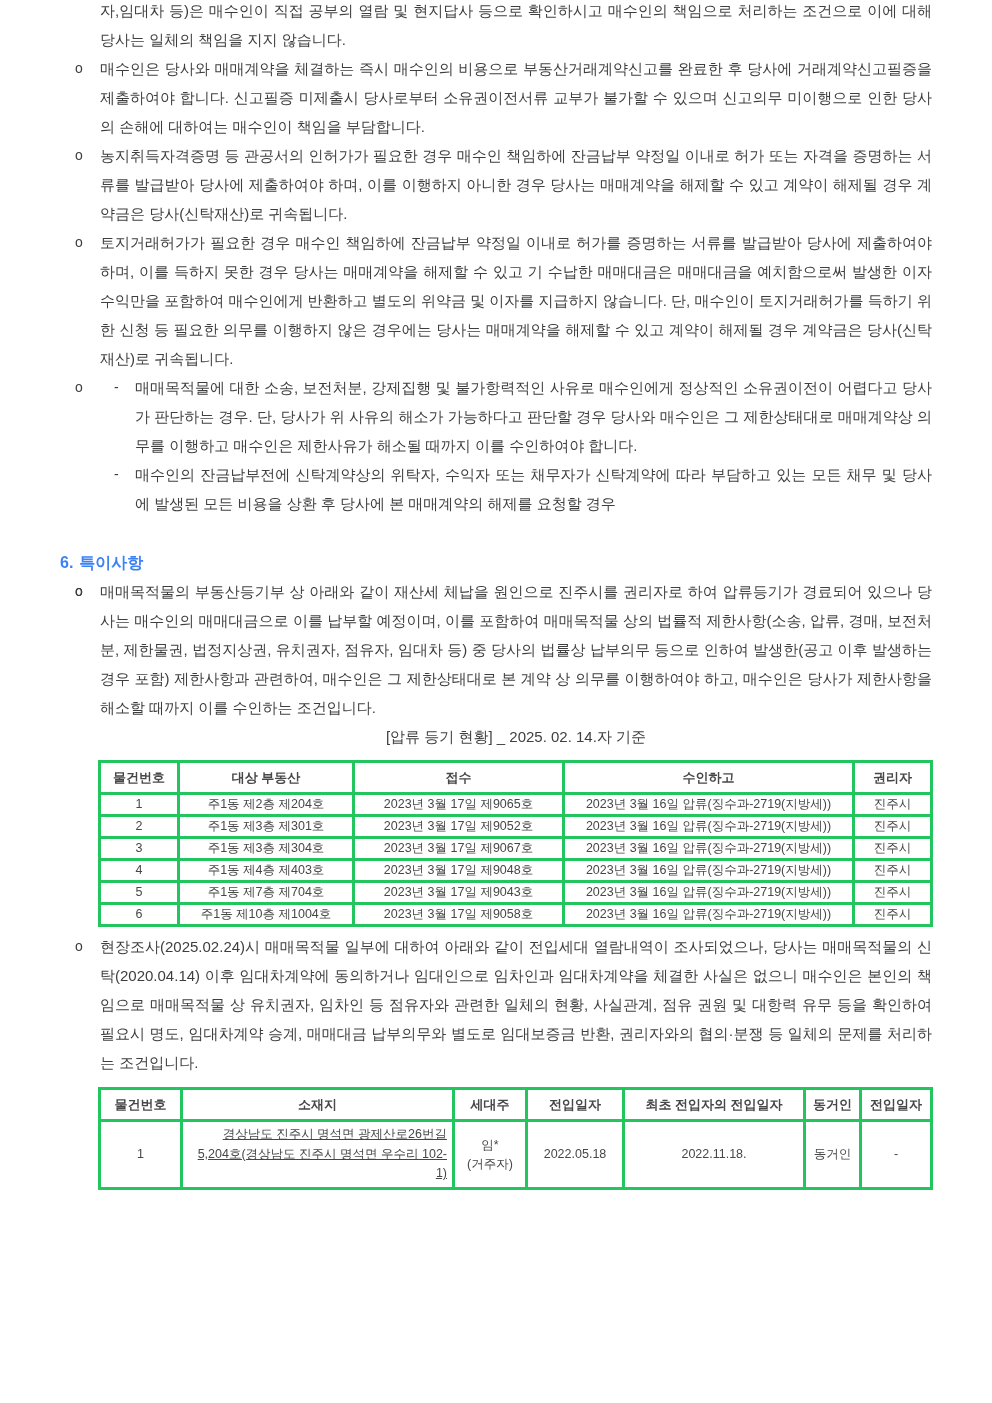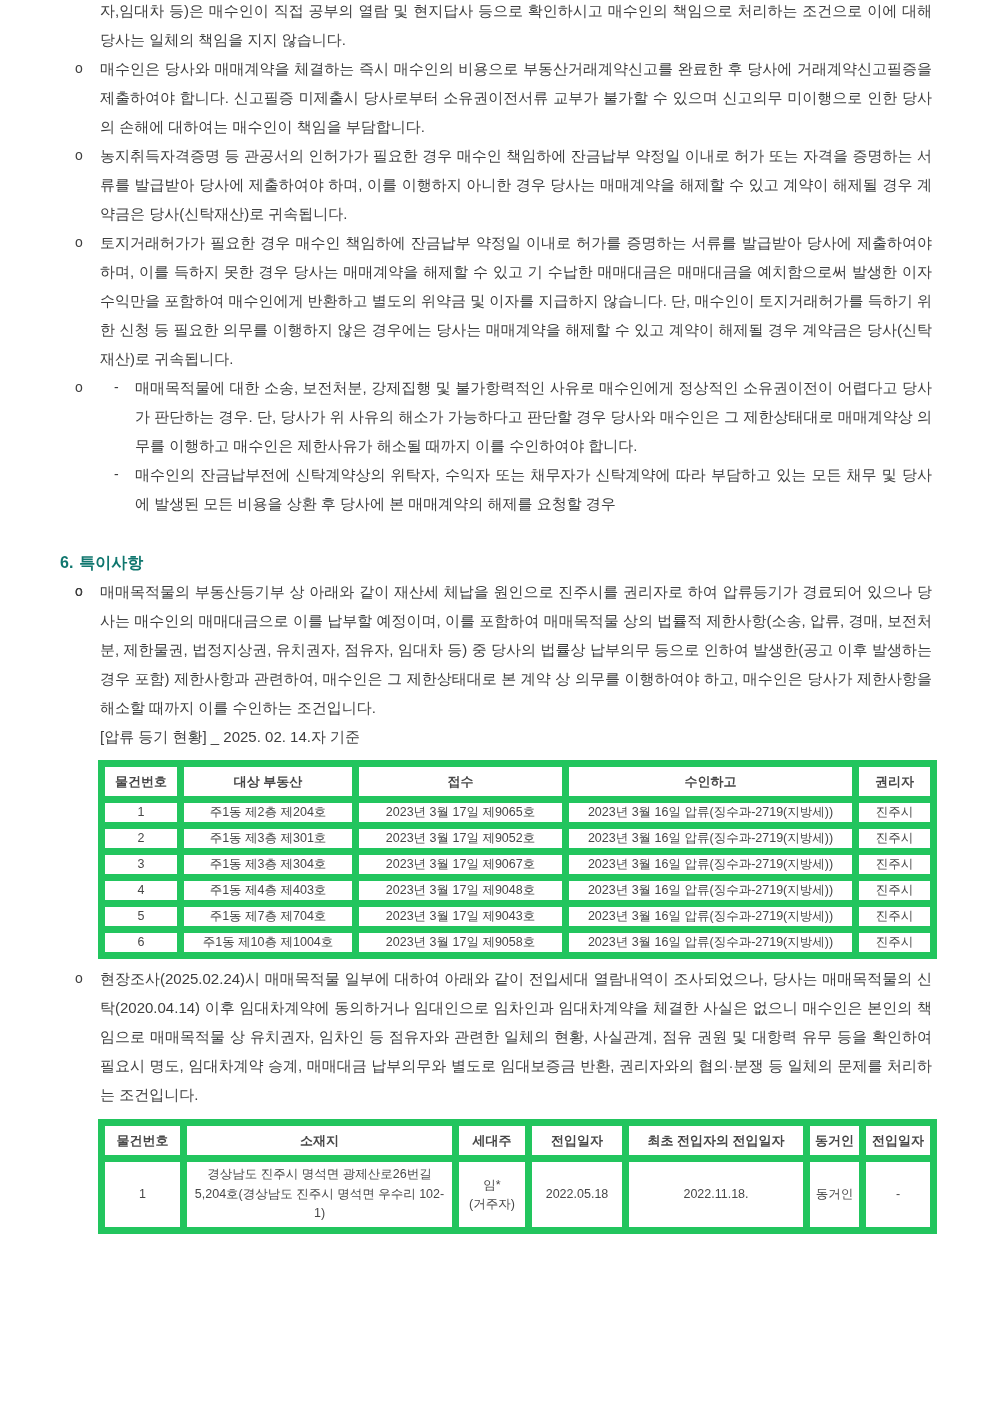--- a/index.html
+++ b/index.html
@@ -17,41 +17,41 @@
   .para{position:relative;}
   .bullet{position:relative;}
   .bullet > .marker{
     position:absolute;left:-25px;top:0;width:20px;
     text-align:left;font-size:14px;
   }
   .sub{position:relative;margin-left:14px;padding-left:21px;}
   .sub > .marker{position:absolute;left:0;top:0;font-size:14px;}
   .section-h{
     margin:30px 0 0 60px;font-size:16px;line-height:29px;
-    font-weight:bold;color:#0f766e;
+    font-weight:bold;color:#3b82f6;
   }
   .section-h .num{margin-right:6px;}
-  .caption{text-align:left;}
+  .caption{text-align:center;}
   table{
     border-collapse:collapse;table-layout:fixed;
     width:832px;color:#474747;margin-left:-2px;
   }
   .tbl1{margin-top:9px;margin-bottom:5px;font-size:12.5px;}
   .tbl2{margin-top:10px;font-size:12.5px;}
-  th,td{border:7px solid #22c55e;overflow:hidden;margin-left:27px;}
+  th,td{border:3px solid #22c55e;overflow:hidden;margin-left:27px;}
   table{border:2px solid #3f3f3f;}
   thead th{
     font-weight:bold;font-size:13px;text-align:center;
     border-bottom:2px solid #3f3f3f;padding:0;
   }
   .tbl1 thead th{height:23px;}
   .tbl1 td{height:19px;text-align:center;padding:0;line-height:1.1;}
   .tbl2 thead th{height:28px;}
   .tbl2 td{height:61px;text-align:center;vertical-align:middle;padding:0;line-height:1.5;}
-  .tbl2 td.addr{text-align:center;padding:2px 5px;line-height:1.55;}
+  .tbl2 td.addr{text-align:right;padding:2px 5px;line-height:1.55;text-decoration:underline;}
   .pre{white-space:pre-line;}
 </style>
 </head>
 <body>
 
 <div class="doc">
 
   <div class="flow first">
     <div class="para">자,임대차 등)은 매수인이 직접 공부의 열람 및 현지답사 등으로 확인하시고 매수인의 책임으로 처리하는 조건으로 이에 대해 당사는 일체의 책임을 지지 않습니다.</div>
 

